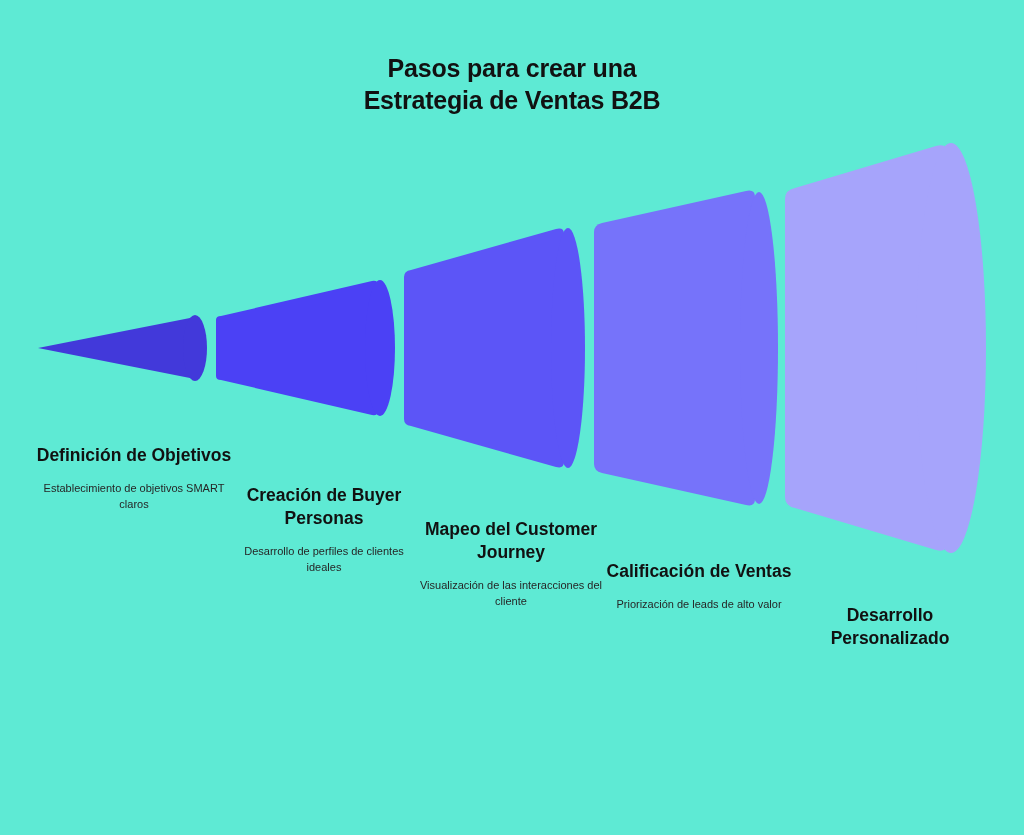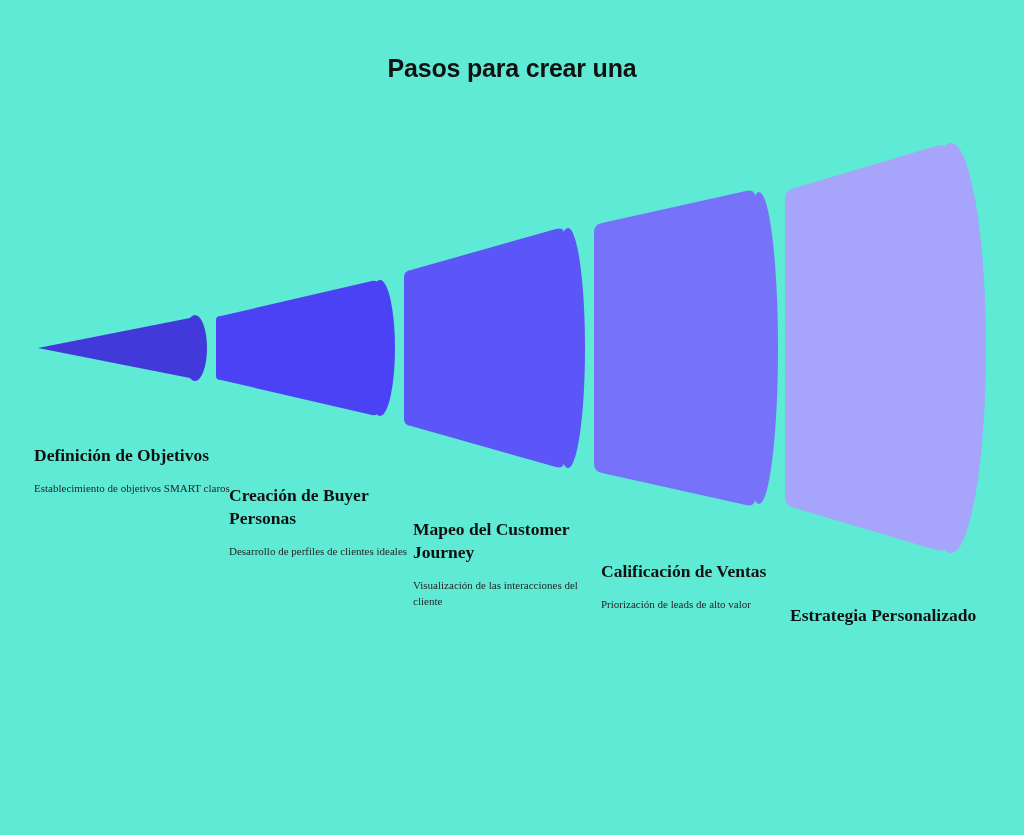--- a/index.html
+++ b/index.html
@@ -48,21 +48,21 @@
     top: 0;
     left: 0;
     width: 1024px;
     height: 835px;
     pointer-events: none;
   }
 
   
   .step-label {
     position: absolute;
-    font-family: Liberation Serif, serif;
+    text-align: center;
   }
   .step-title {
     font-size: 17.5px;
     font-weight: bold;
     color: #111111;
     line-height: 1.32;
     display: block;
   }
   .step-desc {
     margin-top: 14px;
@@ -79,20 +79,21 @@
   .label-3 { left: 601px; top: 560px; width: 196px; }
   .label-4 { left: 790px; top: 604px; width: 200px; }
 </style>
 </head>
 <body>
 
 <div id="canvas">
 
   <div class="title-block">
     <span class="title-line">Pasos para crear una</span>
+    <span class="title-line">Estrategia de Ventas B2B</span>
   </div>
 
   <svg id="funnel" viewBox="0 0 1024 835">
 
     <g>
       <path d="M 38,348 L 190,318 L 190,378 Z" fill="#4239da"></path>
       <ellipse cx="195" cy="348" rx="12" ry="33" fill="#4239da"></ellipse>
     </g>
 
     <g>
@@ -134,16 +135,16 @@
     <span class="step-title">Mapeo del Customer Journey</span>
     <span class="step-desc">Visualización de las interacciones del cliente</span>
   </div>
 
   <div class="step-label label-3">
     <span class="step-title">Calificación de Ventas</span>
     <span class="step-desc">Priorización de leads de alto valor</span>
   </div>
 
   <div class="step-label label-4">
-    <span class="step-title">Estrategia Personalizado</span>
+    <span class="step-title">Desarrollo Personalizado</span>
   </div>
 
 </div>
 
 </body></html>

